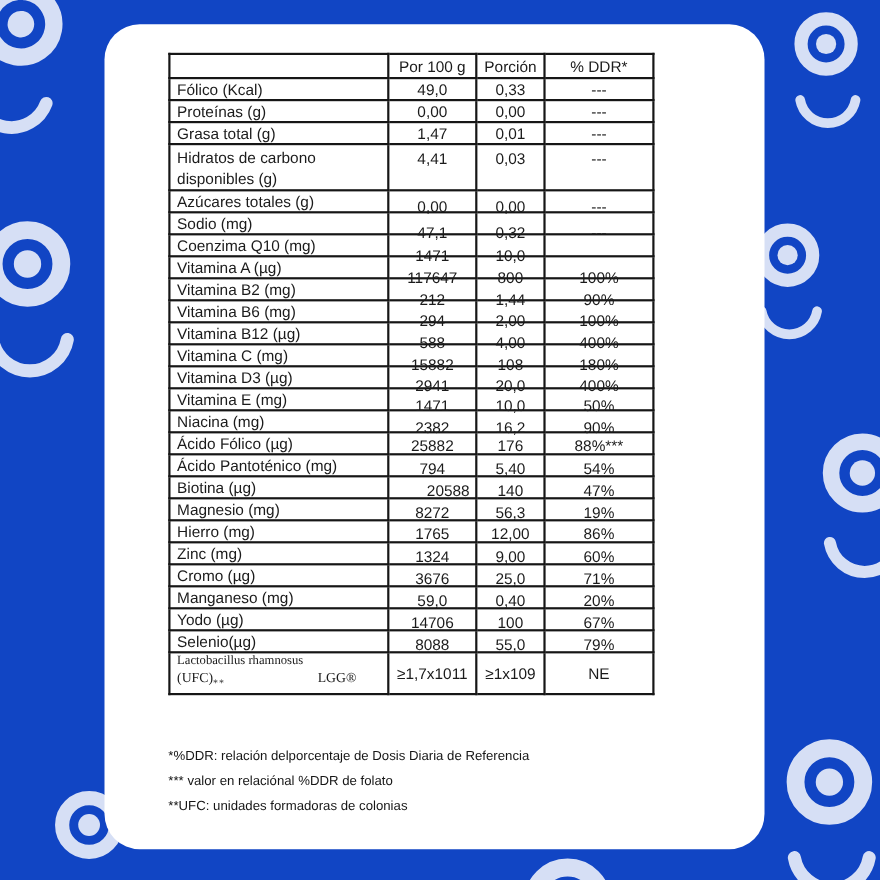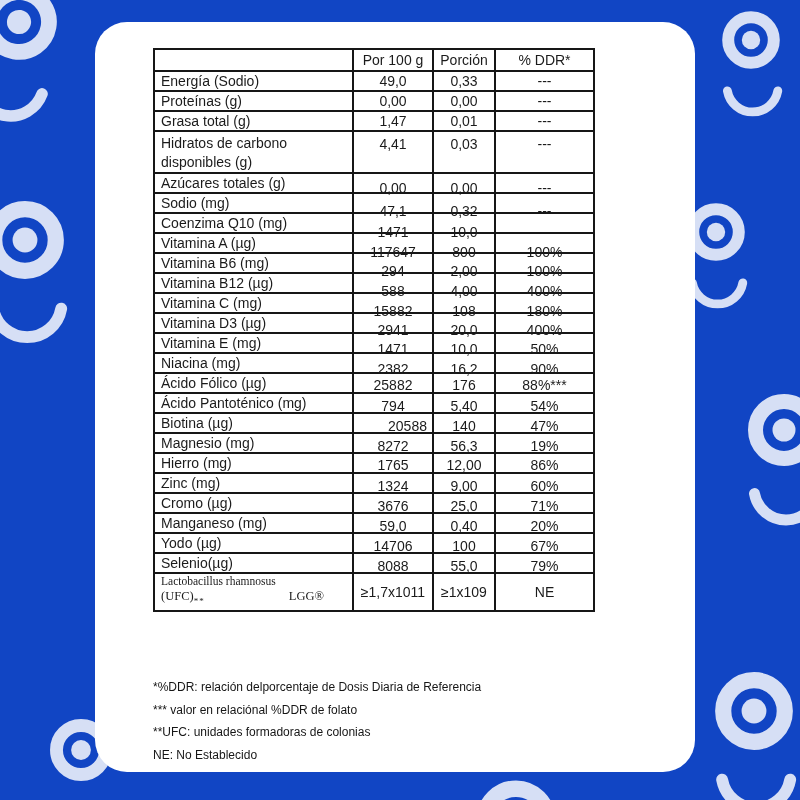--- a/index.html
+++ b/index.html
@@ -78,21 +78,21 @@
     <thead>
       <tr>
           <th></th>
           <th>Por 100 g</th>
           <th>Porción</th>
           <th>% DDR*</th>
         </tr>
     </thead>
     <tbody>
         <tr>
-          <td class="label">Energía (Sodio)</td>
+          <td class="label">Fólico (Kcal)</td>
           <td class="num"><span class="val" style="transform: translateY(0px);">49,0</span></td>
           <td class="num"><span class="val" style="transform: translateY(0px);">0,33</span></td>
           <td class="num"><span class="val" style="transform: translateY(0px);">---</span></td>
         </tr>
         <tr>
           <td class="label">Proteínas (g)</td>
           <td class="num"><span class="val" style="transform: translateY(0px);">0,00</span></td>
           <td class="num"><span class="val" style="transform: translateY(0px);">0,00</span></td>
           <td class="num"><span class="val" style="transform: translateY(0px);">---</span></td>
         </tr>
@@ -125,20 +125,26 @@
           <td class="label">Coenzima Q10 (mg)</td>
           <td class="num"><span class="val" style="transform: translateY(9px);">1471</span></td>
           <td class="num"><span class="val" style="transform: translateY(9px);">10,0</span></td>
           <td class="num"><span class="val" style="transform: translateY(9px);"></span></td>
         </tr>
         <tr>
           <td class="label">Vitamina A (µg)</td>
           <td class="num"><span class="val" style="transform: translateY(9px);">117647</span></td>
           <td class="num"><span class="val" style="transform: translateY(9px);">800</span></td>
           <td class="num"><span class="val" style="transform: translateY(9px);">100%</span></td>
+        </tr>
+        <tr>
+          <td class="label">Vitamina B2 (mg)</td>
+          <td class="num"><span class="val" style="transform: translateY(9px);">212</span></td>
+          <td class="num"><span class="val" style="transform: translateY(9px);">1,44</span></td>
+          <td class="num"><span class="val" style="transform: translateY(9px);">90%</span></td>
         </tr>
         <tr>
           <td class="label">Vitamina B6 (mg)</td>
           <td class="num"><span class="val" style="transform: translateY(8px);">294</span></td>
           <td class="num"><span class="val" style="transform: translateY(8px);">2,00</span></td>
           <td class="num"><span class="val" style="transform: translateY(8px);">100%</span></td>
         </tr>
         <tr>
           <td class="label">Vitamina B12 (µg)</td>
           <td class="num"><span class="val" style="transform: translateY(8px);">588</span></td>
@@ -241,16 +247,15 @@
           <td class="num"><span class="val" style="transform: translateY(0px);">≥1x109</span></td>
           <td class="num"><span class="val" style="transform: translateY(0px);">NE</span></td>
         </tr>
       </tbody>
   </table>
 
   <div class="footnotes">
     <div>*%DDR: relación delporcentaje de Dosis Diaria de Referencia</div>
     <div>*** valor en relaciónal %DDR de folato</div>
     <div>**UFC: unidades formadoras de colonias</div>
-    <div>NE: No Establecido</div>
   </div>
 
 </div>
 
 </body></html>

